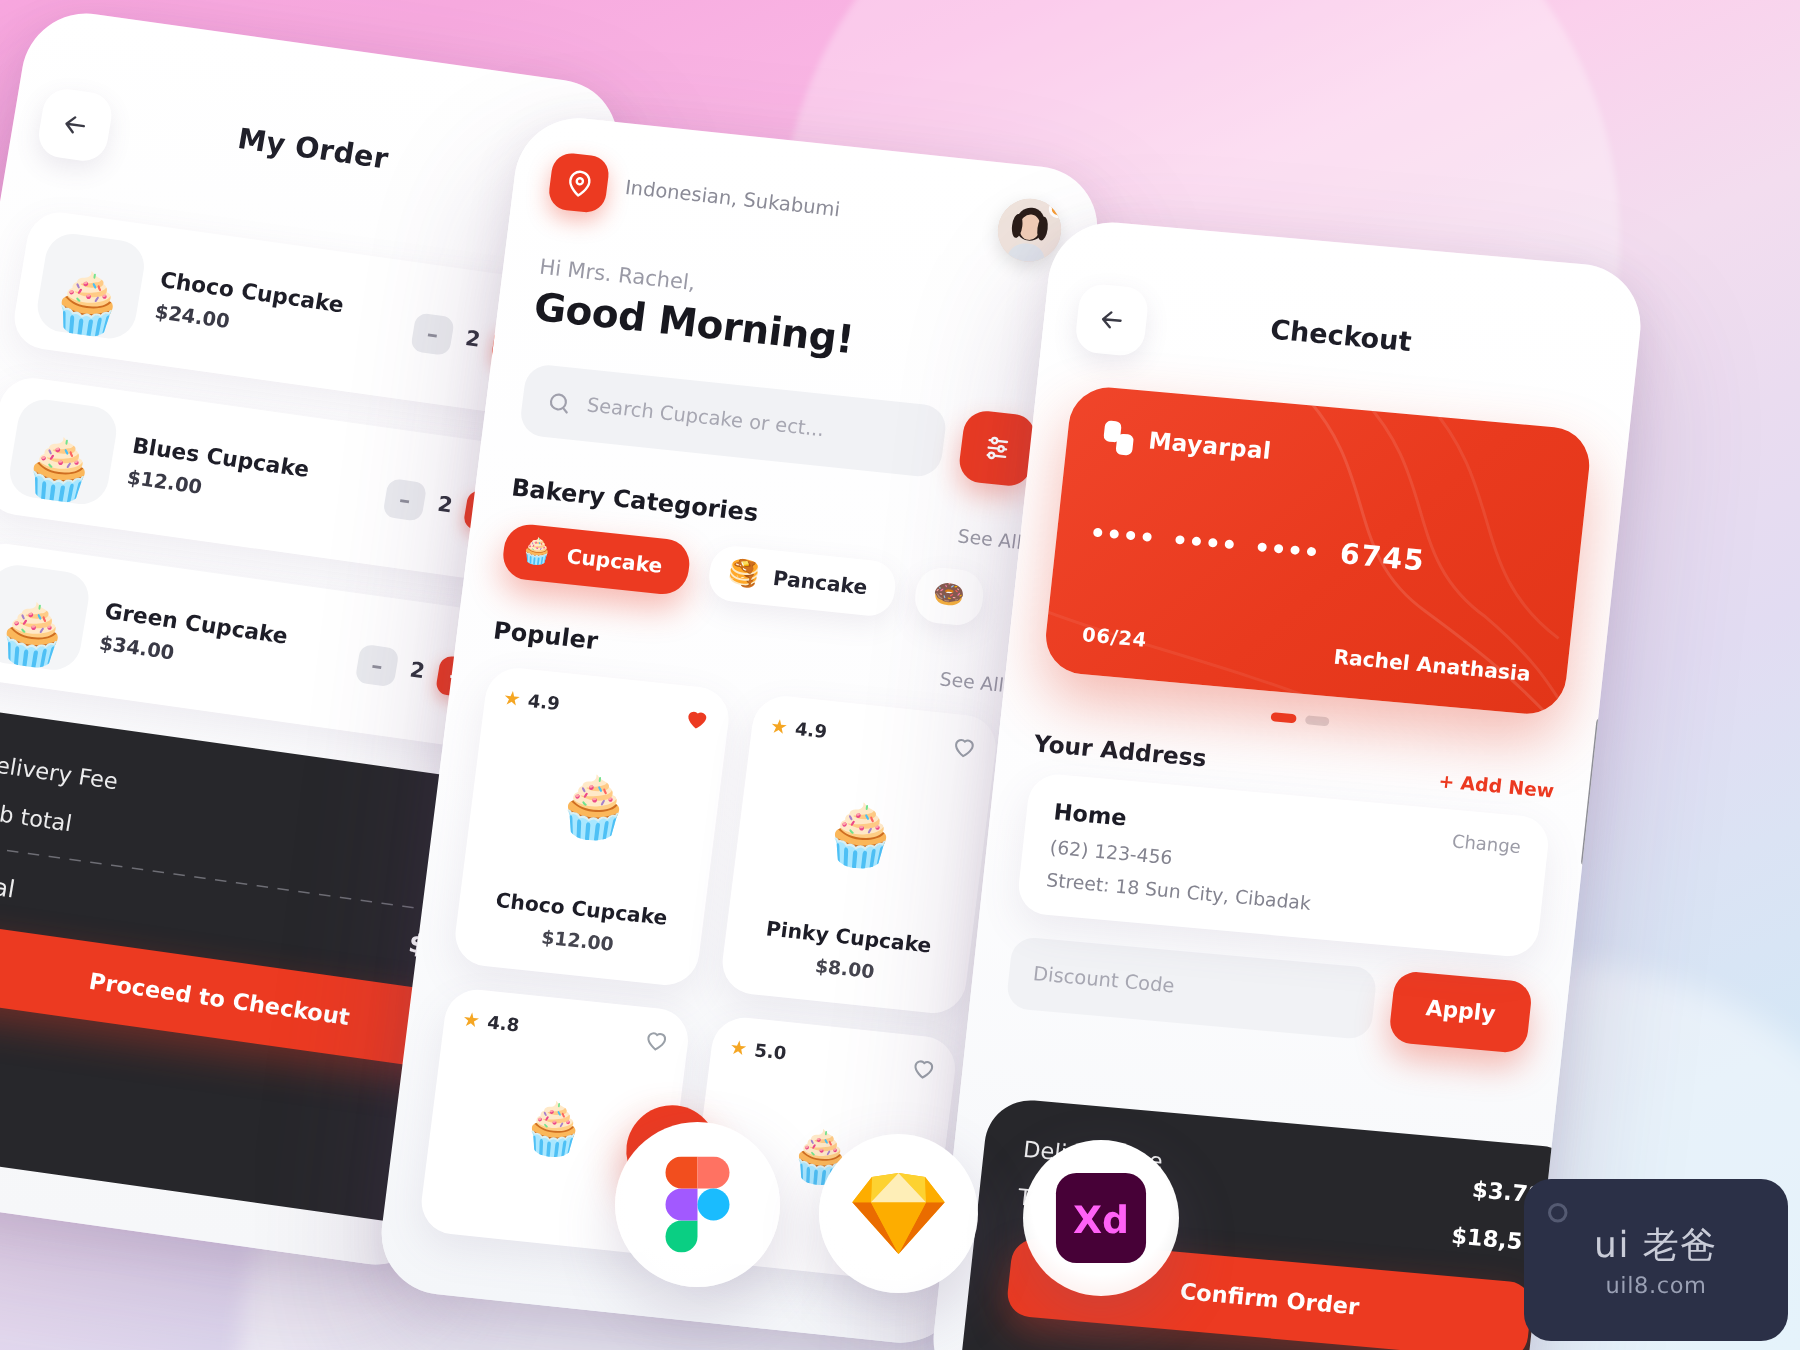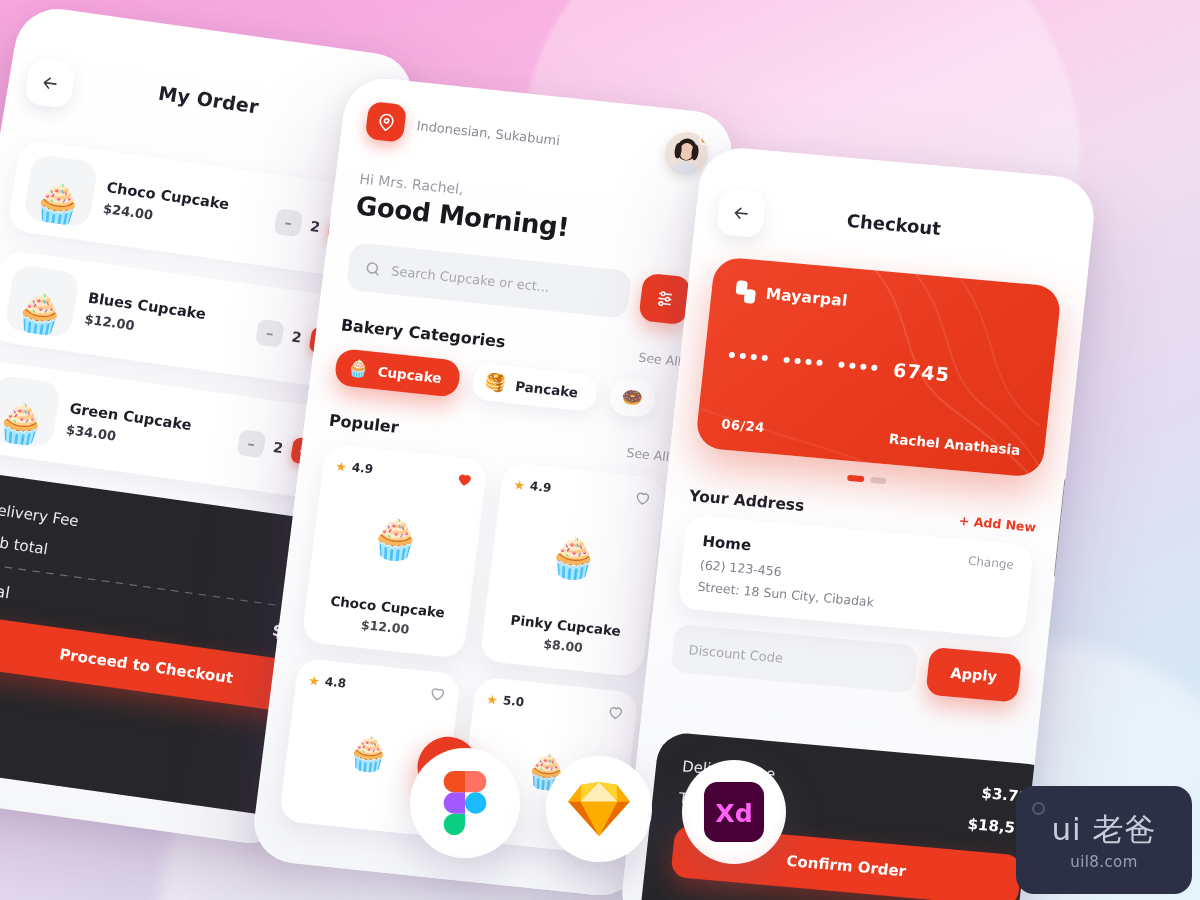--- a/index.html
+++ b/index.html
@@ -264,21 +264,21 @@
   #watermark {
     position: absolute; right: 8px; bottom: 6px;
     width: 176px; height: 108px; border-radius: 18px;
     background: #2b3047; display:flex; flex-direction:column;
     align-items:center; justify-content:center; gap: 2px;
   }
   #watermark .wm-hole {
     position:absolute; left: 16px; top: 16px; width: 13px; height: 13px;
     border-radius: 50%; border: 2px solid #545a72;
   }
-  .wm-main { color:#c9ccd8; font-size: 31px; font-weight: 500; letter-spacing: 1px; }
+  .wm-main { color:#c9ccd8; font-size: 24px; font-weight: 500; letter-spacing: 1px; }
   .wm-sub { color:#9aa0b4; font-size: 15px; letter-spacing: .4px; }
 
   
   .side-btn { position:absolute; right: -6px; top: 300px; width: 7px; height: 100px;
     background: #8e8e96; border-radius: 4px; }
 
   .cupcake { font-size: 40px; line-height: 1; }
   .cupcake.sm { font-size: 34px; }
 </style>
 </head>

